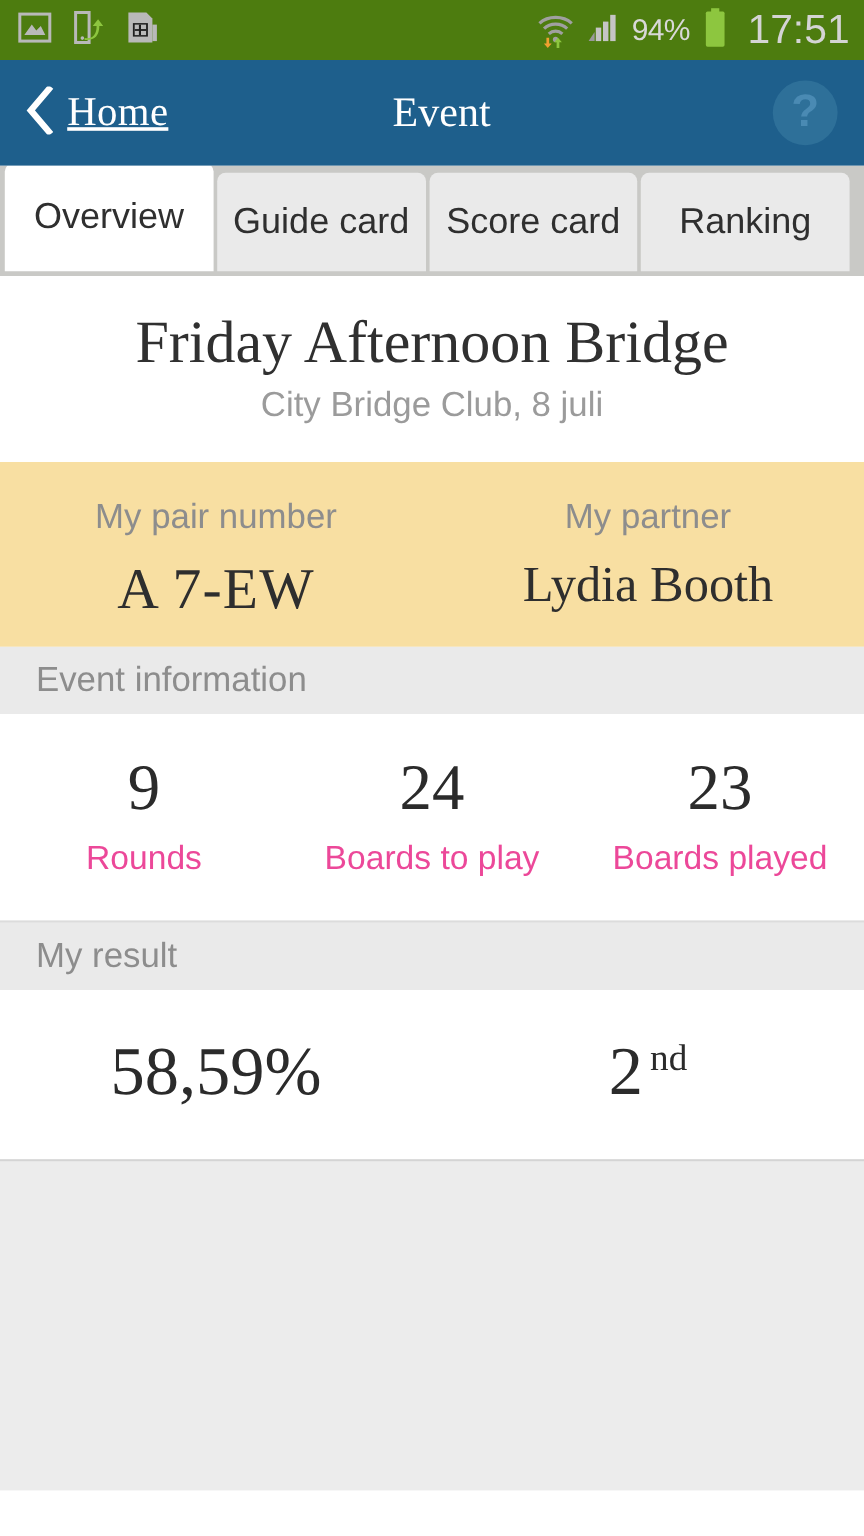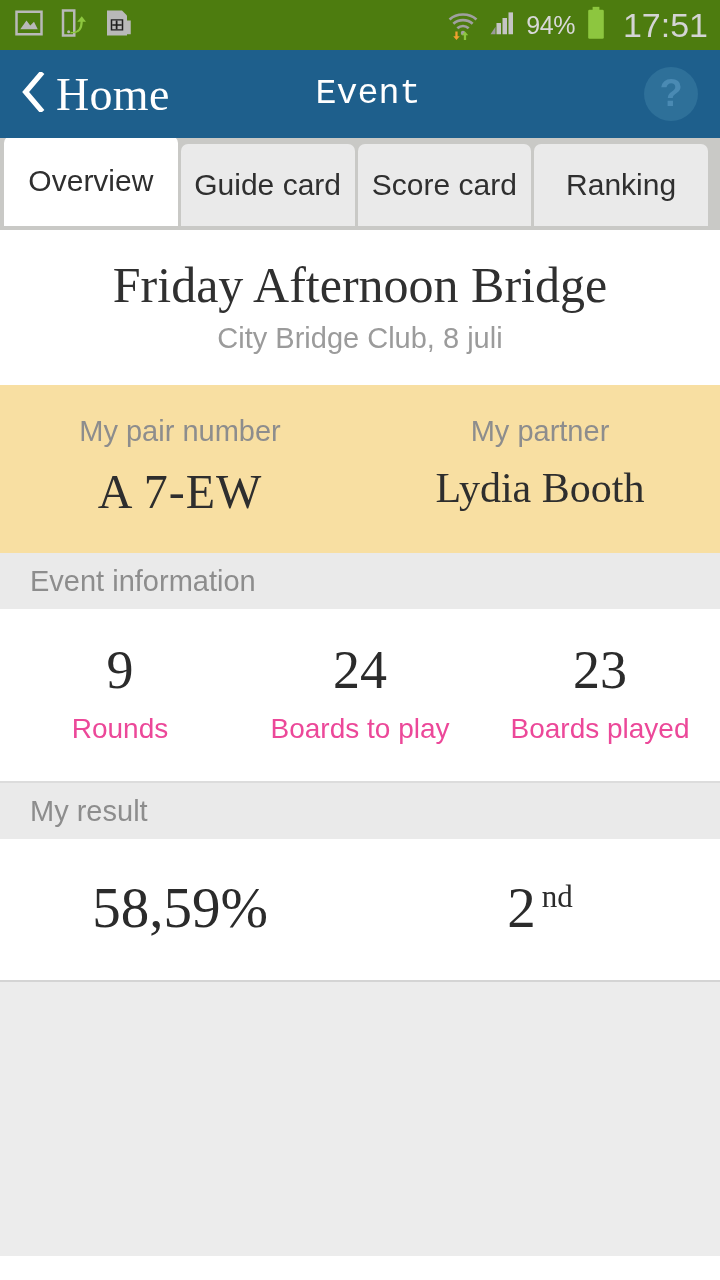--- a/index.html
+++ b/index.html
@@ -64,31 +64,32 @@
     padding-left: 20px;
     gap: 10px;
     height: 100%;
     cursor: pointer;
   }
   .back-chevron {
     display: block;
   }
   .back-label {
     color: #ffffff;
-    font-size: 46px;
+    font-size: 34px;
     font-family: "Liberation Serif", serif;
     letter-spacing: 0.3px;
+    text-decoration: underline;
   }
   .actionbar-title {
     position: absolute;
     left: 16px; right: 0;
     text-align: center;
     color: #ffffff;
     font-size: 35px;
-    font-family: Liberation Mono, monospace;
+    font-family: Liberation Serif, serif;
     pointer-events: none;
   }
   .help-btn {
     position: absolute;
     right: 22px;
     top: 50%;
     transform: translateY(-50%);
     width: 54px;
     height: 54px;
     border-radius: 50%;
@@ -160,21 +161,21 @@
     margin-top: 10px;
     font-size: 29px;
     color: #9b9b9b;
     font-family: "Liberation Sans", sans-serif;
   }
 
   
   .pair-panel {
     background: #f8dfa2;
     display: flex;
-    padding: 30px 0 34px 0;
+    padding: 30px 0 20px 0;
   }
   .pair-col {
     flex: 1 1 0;
     text-align: center;
   }
   .pair-caption {
     font-size: 29px;
     color: #8d8d8d;
     font-family: "Liberation Sans", sans-serif;
   }

